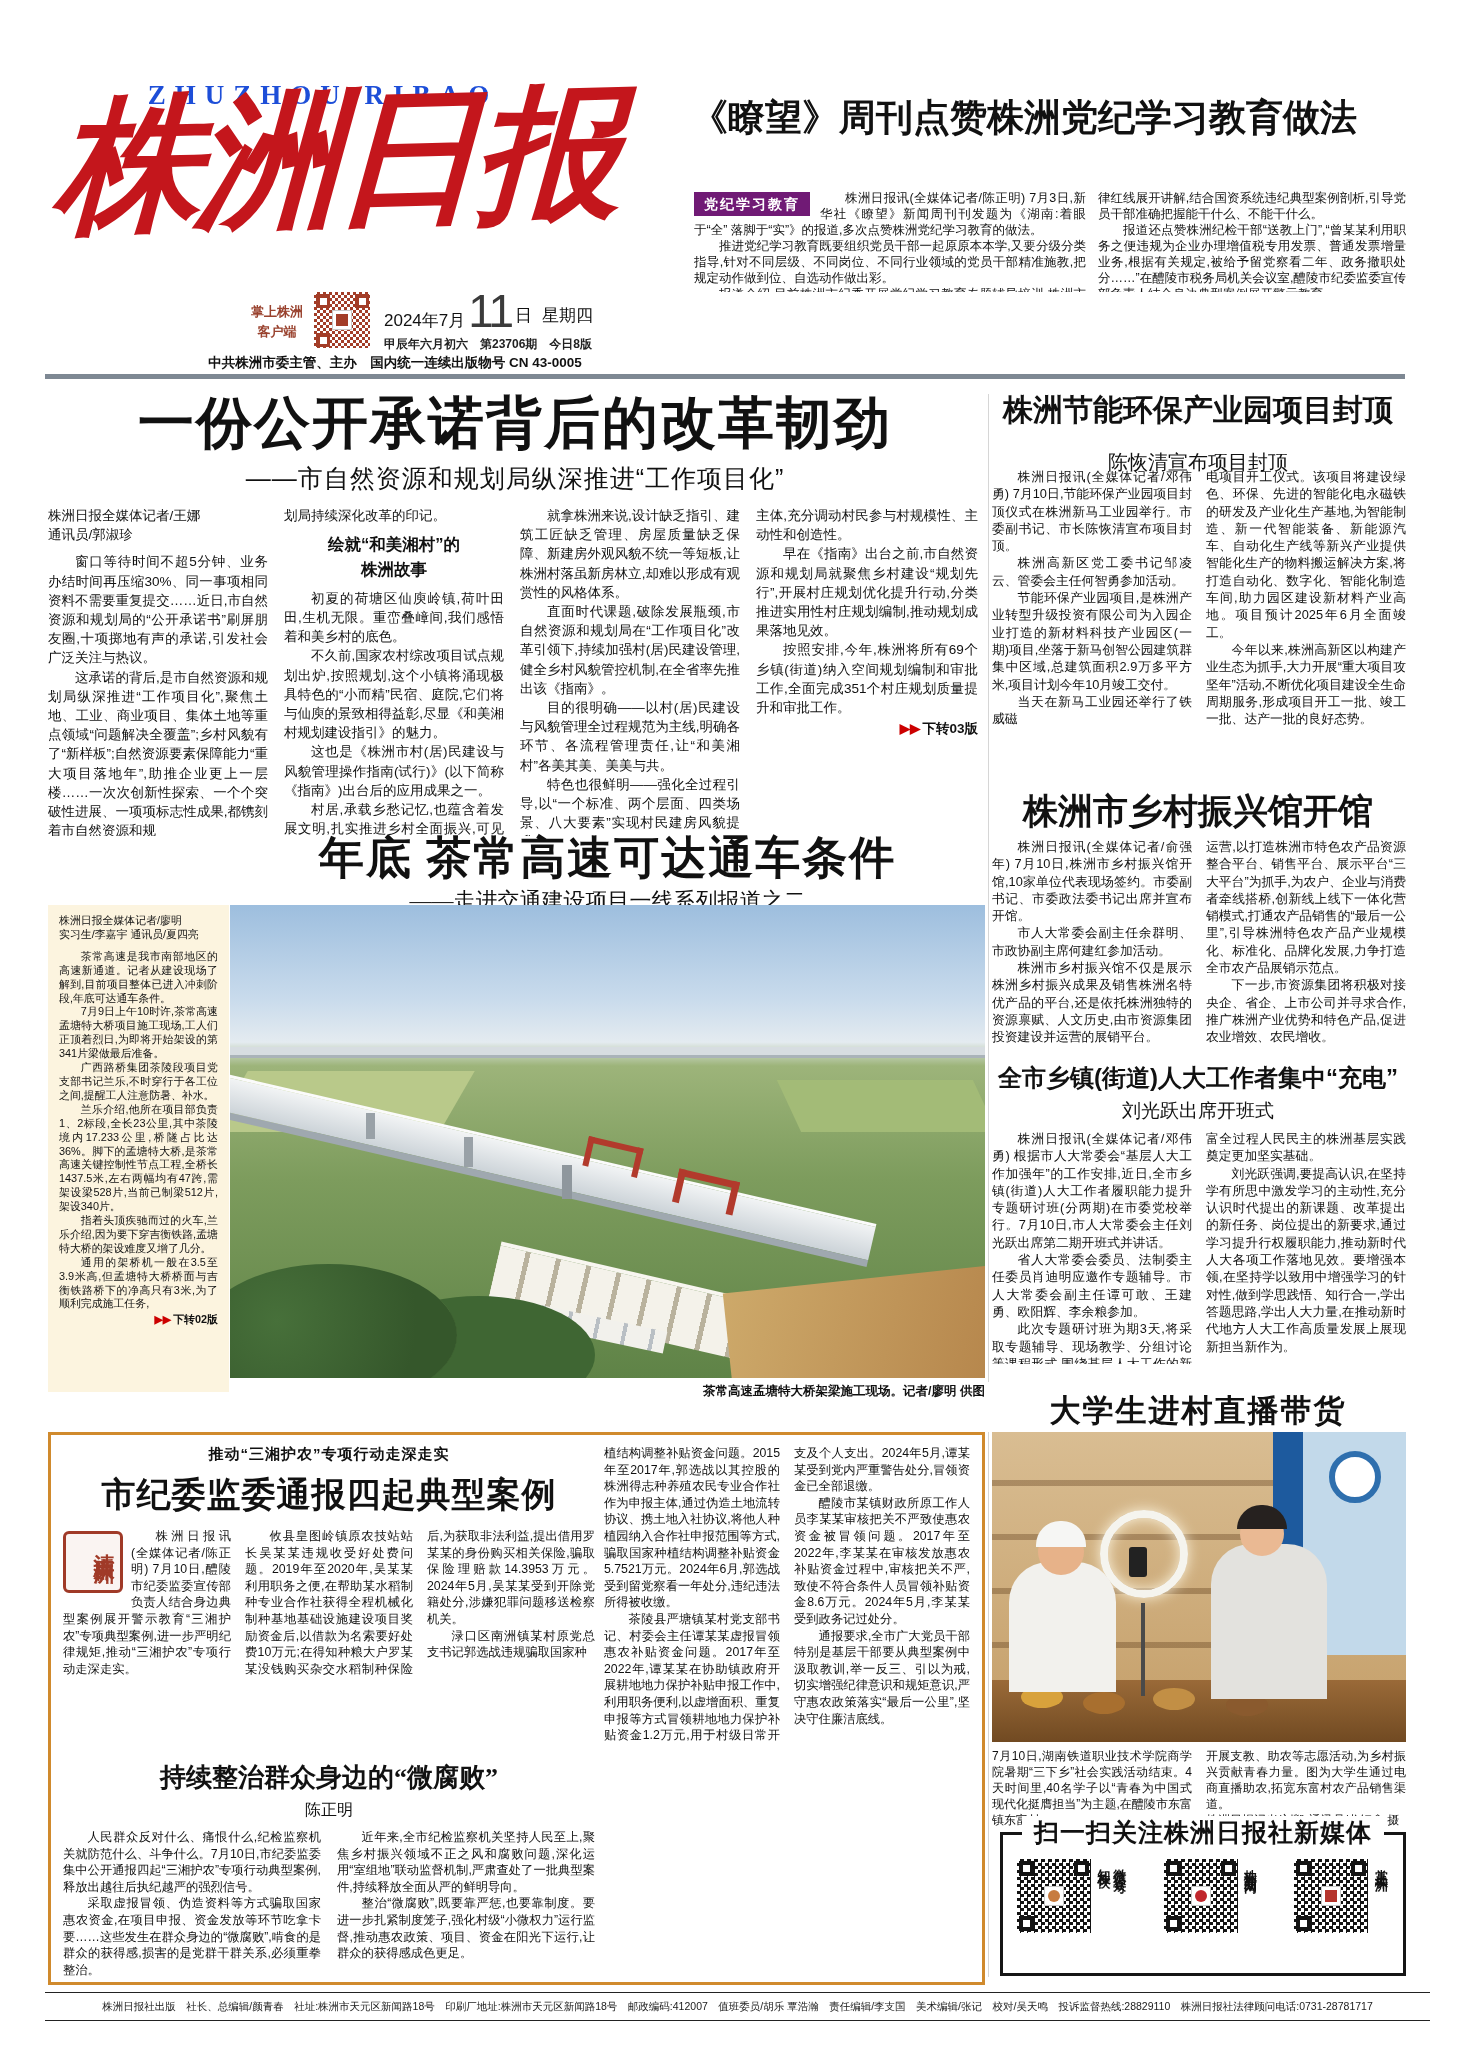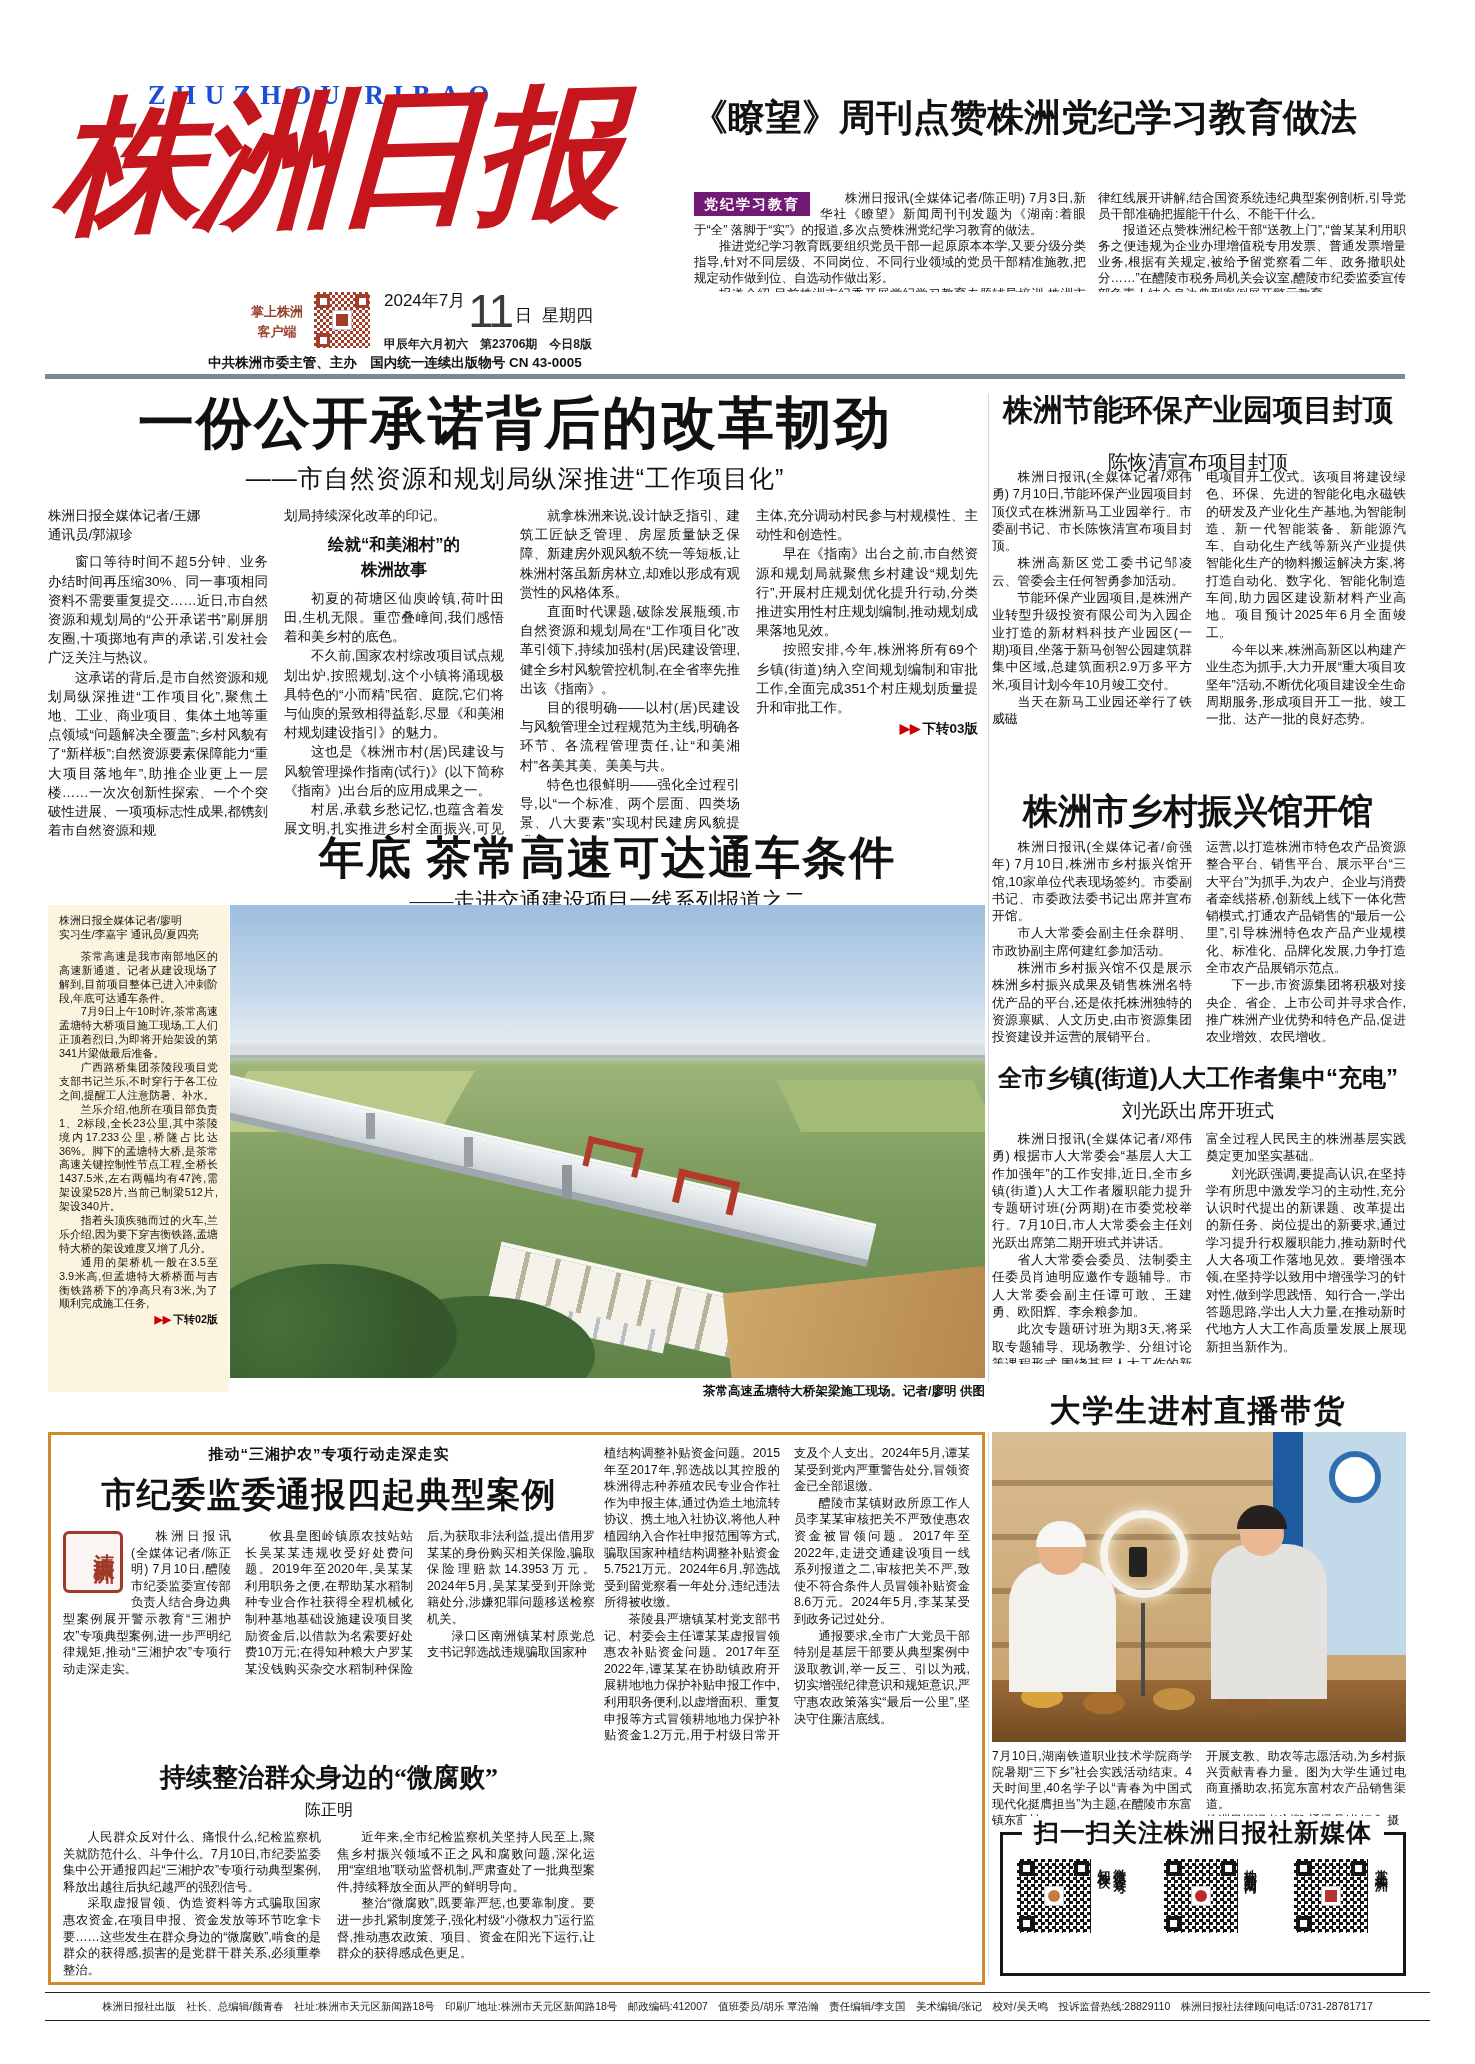--- a/index.html
+++ b/index.html
@@ -32,21 +32,21 @@
   .qr-red::after{box-shadow:39px 0 0 #fff,0 39px 0 #fff;}
   .qr-mast{left:314px;top:292px;width:56px;height:56px;}
   .badge{position:absolute;left:50%;top:50%;width:20px;height:20px;transform:translate(-50%,-50%);
          background:#fff;border:1px solid #c9c9c9;display:flex;align-items:center;justify-content:center;}
   .badge i{display:block;width:12px;height:12px;}
   .bdg-red i{background:#a33d28;}
   .bdg1 i{background:#c77b3f;border-radius:50%;}
   .bdg2 i{background:#c0262c;border-radius:50%;}
   .bdg3 i{background:#b5342c;}
   .dateline{left:384px;top:288px;width:215px;display:flex;align-items:flex-end;white-space:nowrap;}
-  .d-pre{font-size:17px;margin-bottom:22px;}
+  .d-pre{font-size:17px;margin-bottom:2px;}
   .d-day{font-size:46px;line-height:1;color:#3b3b3b;letter-spacing:-2px;margin:0 3px;}
   .d-unit{font-size:17px;margin-bottom:7px;}
   .d-week{font-size:17px;margin:0 0 7px 10px;}
   .metaline{left:384px;top:336px;width:215px;font-size:12px;white-space:nowrap;font-weight:700;color:#222;}
   .adminline{left:198px;top:354px;width:394px;font-size:13.5px;font-weight:700;text-align:center;white-space:nowrap;}
   .divider{left:45px;top:374px;width:1360px;height:5px;background:#7e8893;}
 
   
   .party-head{left:640px;top:96px;width:768px;font-size:37px;font-weight:900;text-align:center;line-height:1.2;}
   .bcol{position:absolute;overflow:hidden;text-align:justify;}
@@ -376,21 +376,21 @@
             <p>采取虚报冒领、伪造资料等方式骗取国家惠农资金,在项目申报、资金发放等环节吃拿卡要……这些发生在群众身边的“微腐败”,啃食的是群众的获得感,损害的是党群干群关系,必须重拳整治。</p>
             <p>近年来,全市纪检监察机关坚持人民至上,聚焦乡村振兴领域不正之风和腐败问题,深化运用“室组地”联动监督机制,严肃查处了一批典型案件,持续释放全面从严的鲜明导向。</p>
             <p>整治“微腐败”,既要靠严惩,也要靠制度。要进一步扎紧制度笼子,强化村级“小微权力”运行监督,推动惠农政策、项目、资金在阳光下运行,让群众的获得感成色更足。</p>
           </div>
       </div>
     </div>
     <div class="db-right box-col">
       <div class="cols nf">
           <p>植结构调整补贴资金问题。2015年至2017年,郭选战以其控股的株洲得志种养殖农民专业合作社作为申报主体,通过伪造土地流转协议、携土地入社协议,将他人种植园纳入合作社申报范围等方式,骗取国家种植结构调整补贴资金5.7521万元。2024年6月,郭选战受到留党察看一年处分,违纪违法所得被收缴。</p>
           <p>茶陵县严塘镇某村党支部书记、村委会主任谭某某虚报冒领惠农补贴资金问题。2017年至2022年,谭某某在协助镇政府开展耕地地力保护补贴申报工作中,利用职务便利,以虚增面积、重复申报等方式冒领耕地地力保护补贴资金1.2万元,用于村级日常开支及个人支出。2024年5月,谭某某受到党内严重警告处分,冒领资金已全部退缴。</p>
-          <p>醴陵市某镇财政所原工作人员李某某审核把关不严致使惠农资金被冒领问题。2017年至2022年,走进交通建设项目一线系列报道之二,审核把关不严,致使不符合条件人员冒领补贴资金8.6万元。2024年5月,李某某受到政务记过处分。</p>
+          <p>醴陵市某镇财政所原工作人员李某某审核把关不严致使惠农资金被冒领问题。2017年至2022年,李某某在审核发放惠农补贴资金过程中,审核把关不严,致使不符合条件人员冒领补贴资金8.6万元。2024年5月,李某某受到政务记过处分。</p>
           <p>通报要求,全市广大党员干部特别是基层干部要从典型案例中汲取教训,举一反三、引以为戒,切实增强纪律意识和规矩意识,严守惠农政策落实“最后一公里”,坚决守住廉洁底线。</p>
         </div>
     </div>
   </div>
 
   <div class="abs sd-head">大学生进村直播带货</div>
   <div class="abs photo-live">
     <div class="pl-shelves"></div>
     <div class="pl-wall"></div>
     <div class="pl-logo"></div>

